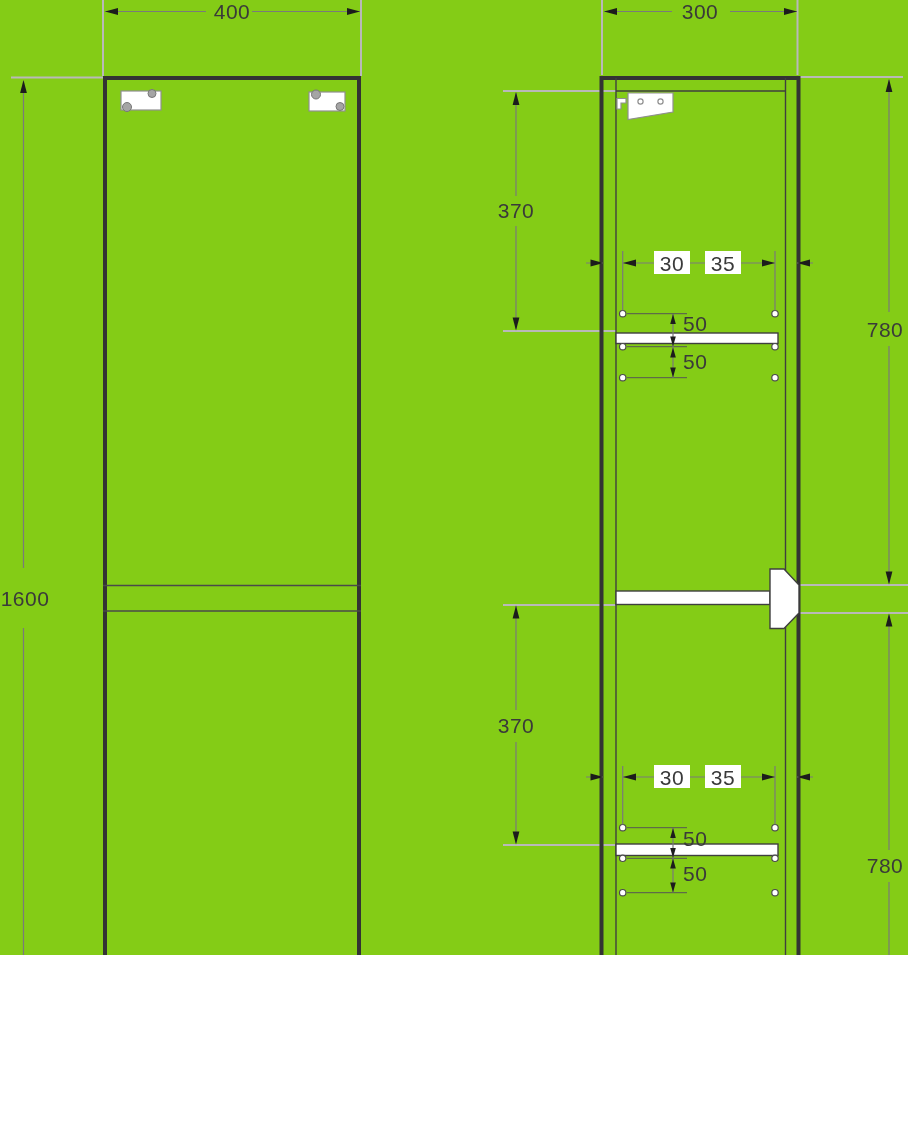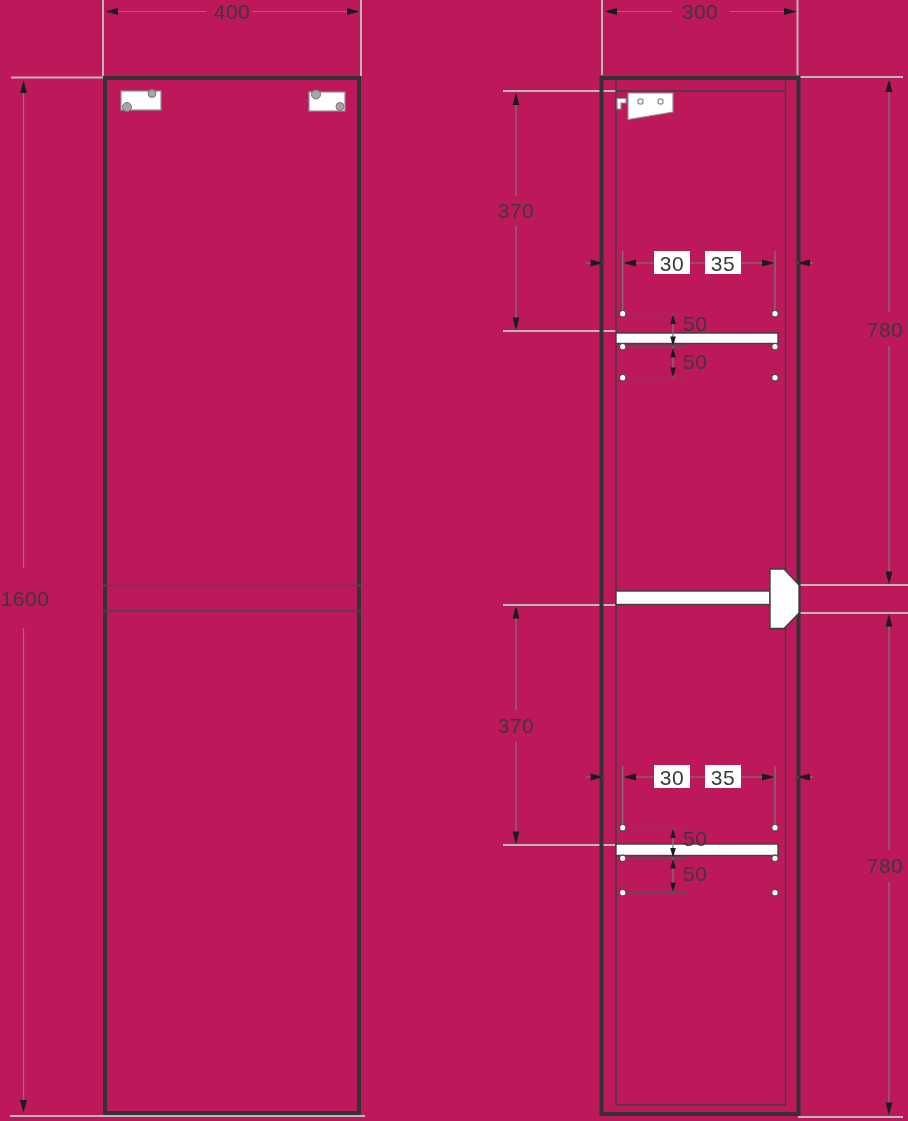--- a/index.html
+++ b/index.html
@@ -1,16 +1,16 @@
 <!DOCTYPE html>
 <html><head>
 <meta charset="utf-8">
 <style>
   html,body{margin:0;padding:0;background:#ffffff;}
-  .canvas{position:relative;width:908px;height:1121px;background:#be185d;overflow:hidden;}
+  .canvas{position:relative;width:908px;height:955px;background:#84cc16;overflow:hidden;}
   svg{display:block;}
   text{
     font-family:"Liberation Sans", sans-serif;
     font-size:21px;
     fill:#3a3a3a;
     letter-spacing:0.5px;
   }
   .outline{stroke:#333;stroke-width:4;fill:none;}
   .thin{stroke:#3f3f3f;stroke-width:1.4;fill:none;}
   .panel{stroke:#3f3f3f;stroke-width:1.4;fill:#fff;}

